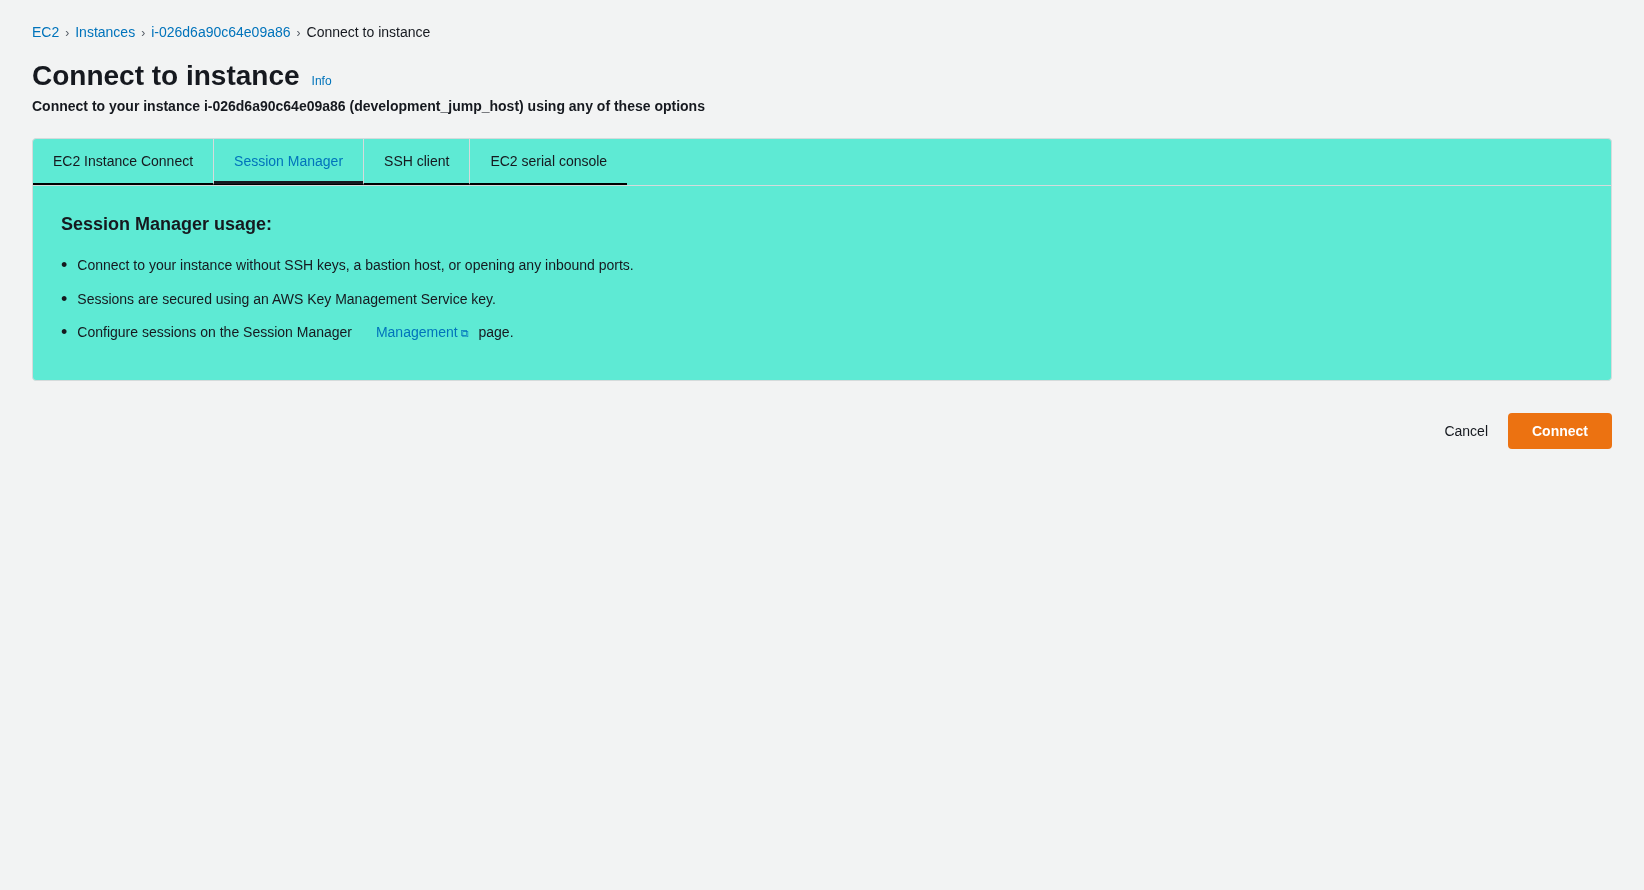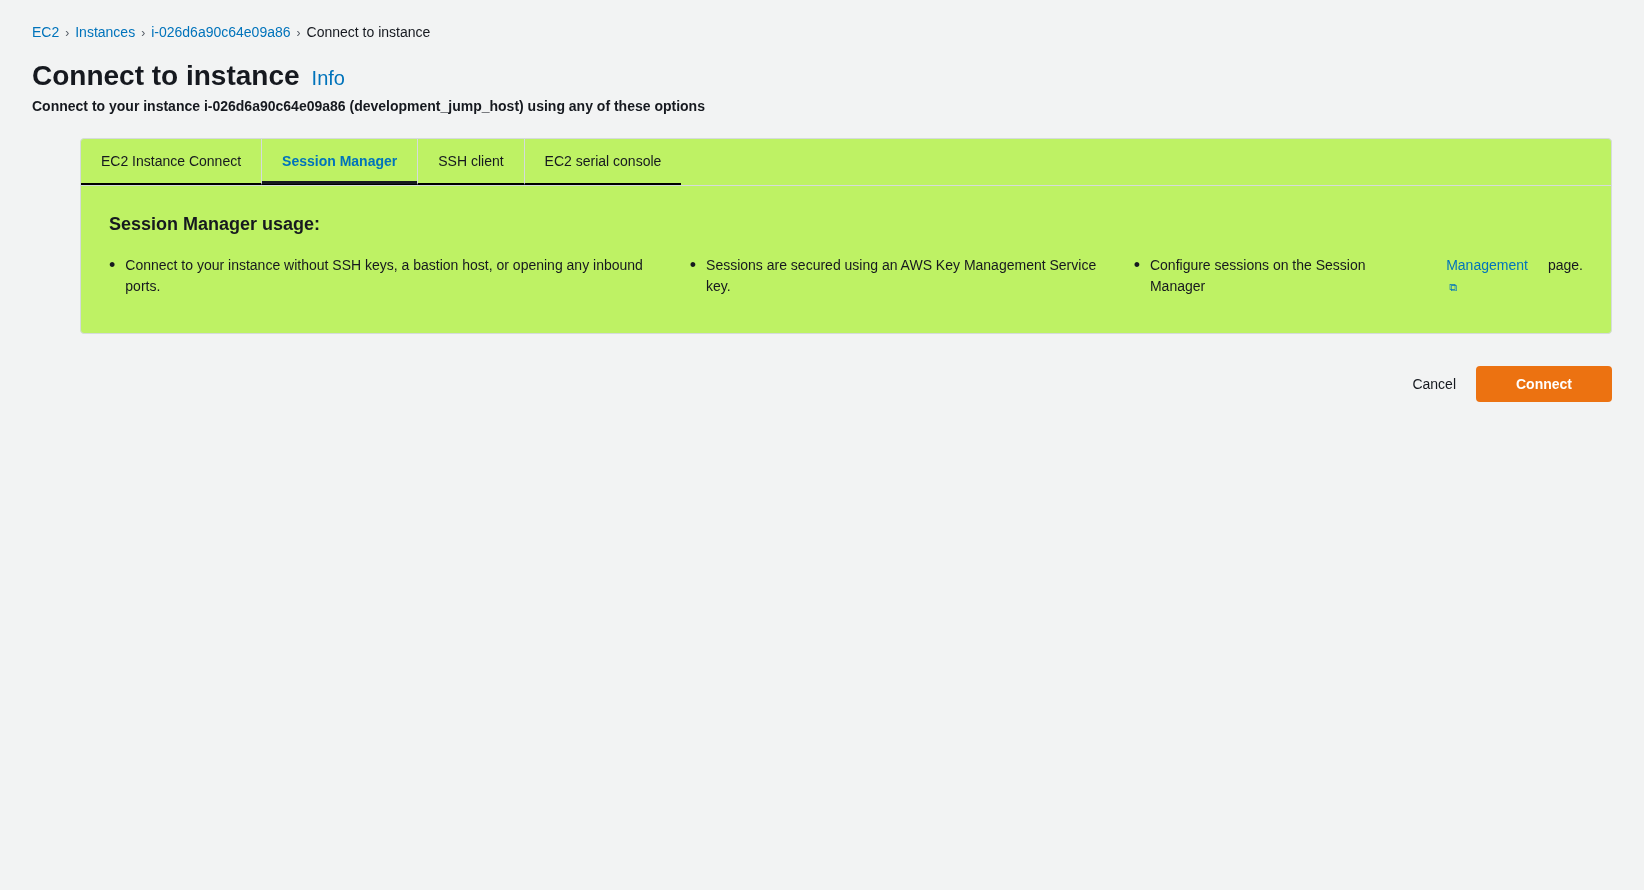--- a/index.html
+++ b/index.html
@@ -35,36 +35,35 @@
       gap: 12px;
       margin-bottom: 6px;
     }
     .page-title {
       font-size: 28px;
       font-weight: 700;
       color: #16191f;
     }
     .info-link {
       color: #0073bb;
-      font-size: 20px;
+      font-size: 12px;
       font-weight: 400;
       text-decoration: none;
       cursor: pointer;
     }
     .page-subtitle {
       font-size: 14px;
       color: #16191f;
       margin-bottom: 24px;
       font-weight: bold;
     }
     .tab-container {
-      background: #bef264;
+      background: #5eead4;
       border: 1px solid #d5dbdb;
       border-radius: 4px;
-      margin-left: 48px;
     }
     .tab-bar {
       display: flex;
       border-bottom: 1px solid #d5dbdb;
     }
     .tab-item {
       padding: 14px 20px;
       font-size: 14px;
       color: #16191f;
       cursor: pointer;
@@ -74,21 +73,21 @@
       background: none;
       border-top: none;
       border-left: none;
       outline: none;
     }
     .tab-item:last-child {
       border-right: none;
     }
     .tab-item.active {
       color: #0073bb;
-      font-weight: 700;
+      font-weight: 400;
       text-align: center;
     }
     .tab-item.active::after {
       content: '';
       position: absolute;
       bottom: -1px;
       left: 0;
       right: 0;
       height: 3px;
       background: #16191f;
@@ -100,21 +99,21 @@
       font-size: 18px;
       font-weight: 700;
       color: #16191f;
       margin-bottom: 20px;
     }
     .bullet-list {
       list-style: none;
       padding: 0;
       margin: 0;
       display: flex;
-      flex-direction: row;
+      flex-direction: column;
       gap: 12px;
     }
     .bullet-list li {
       display: flex;
       align-items: flex-start;
       gap: 10px;
       font-size: 14px;
       color: #16191f;
       line-height: 1.5;
     }
@@ -150,21 +149,21 @@
       font-weight: 500;
       padding: 8px 16px;
       cursor: pointer;
     }
     .btn-connect {
       background: #ec7211;
       border: none;
       color: #ffffff;
       font-size: 14px;
       font-weight: 700;
-      padding: 10px 40px;
+      padding: 10px 24px;
       border-radius: 4px;
       cursor: pointer;
     }
   </style>
 </head>
 <body>
 
 <nav class="breadcrumb">
   <a href="#">EC2</a>
   <span class="separator">›</span>

